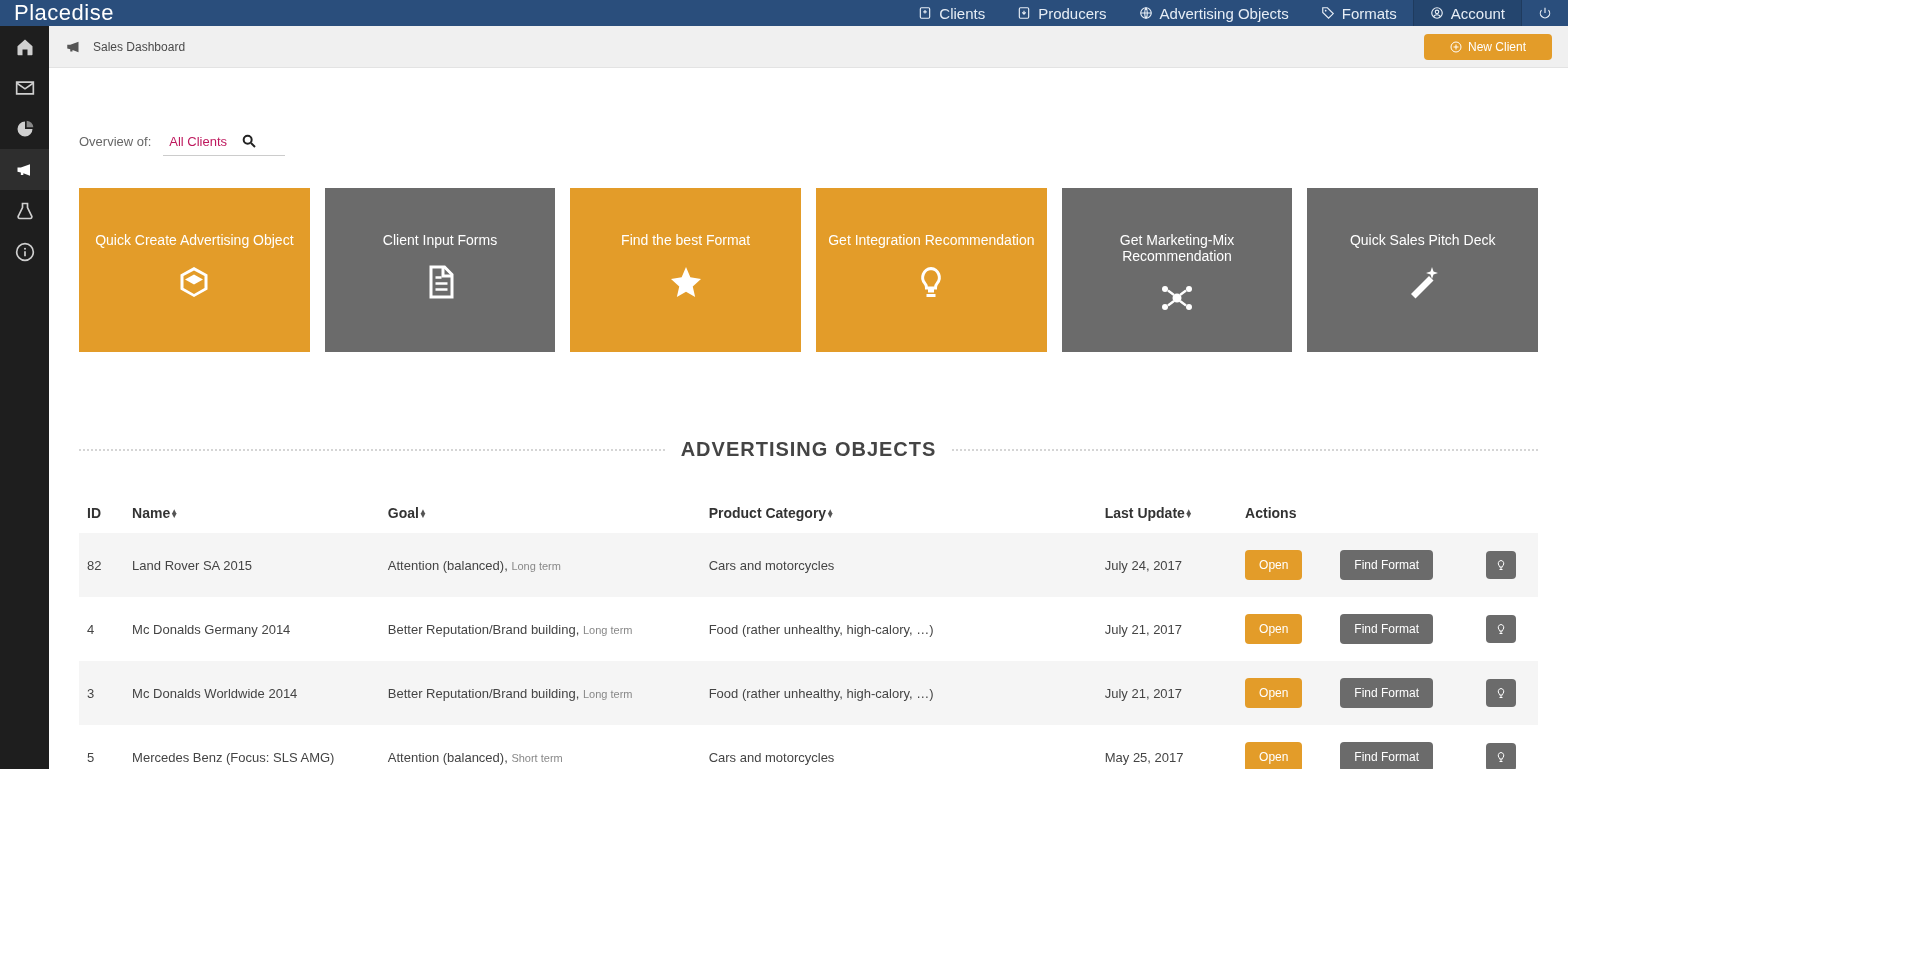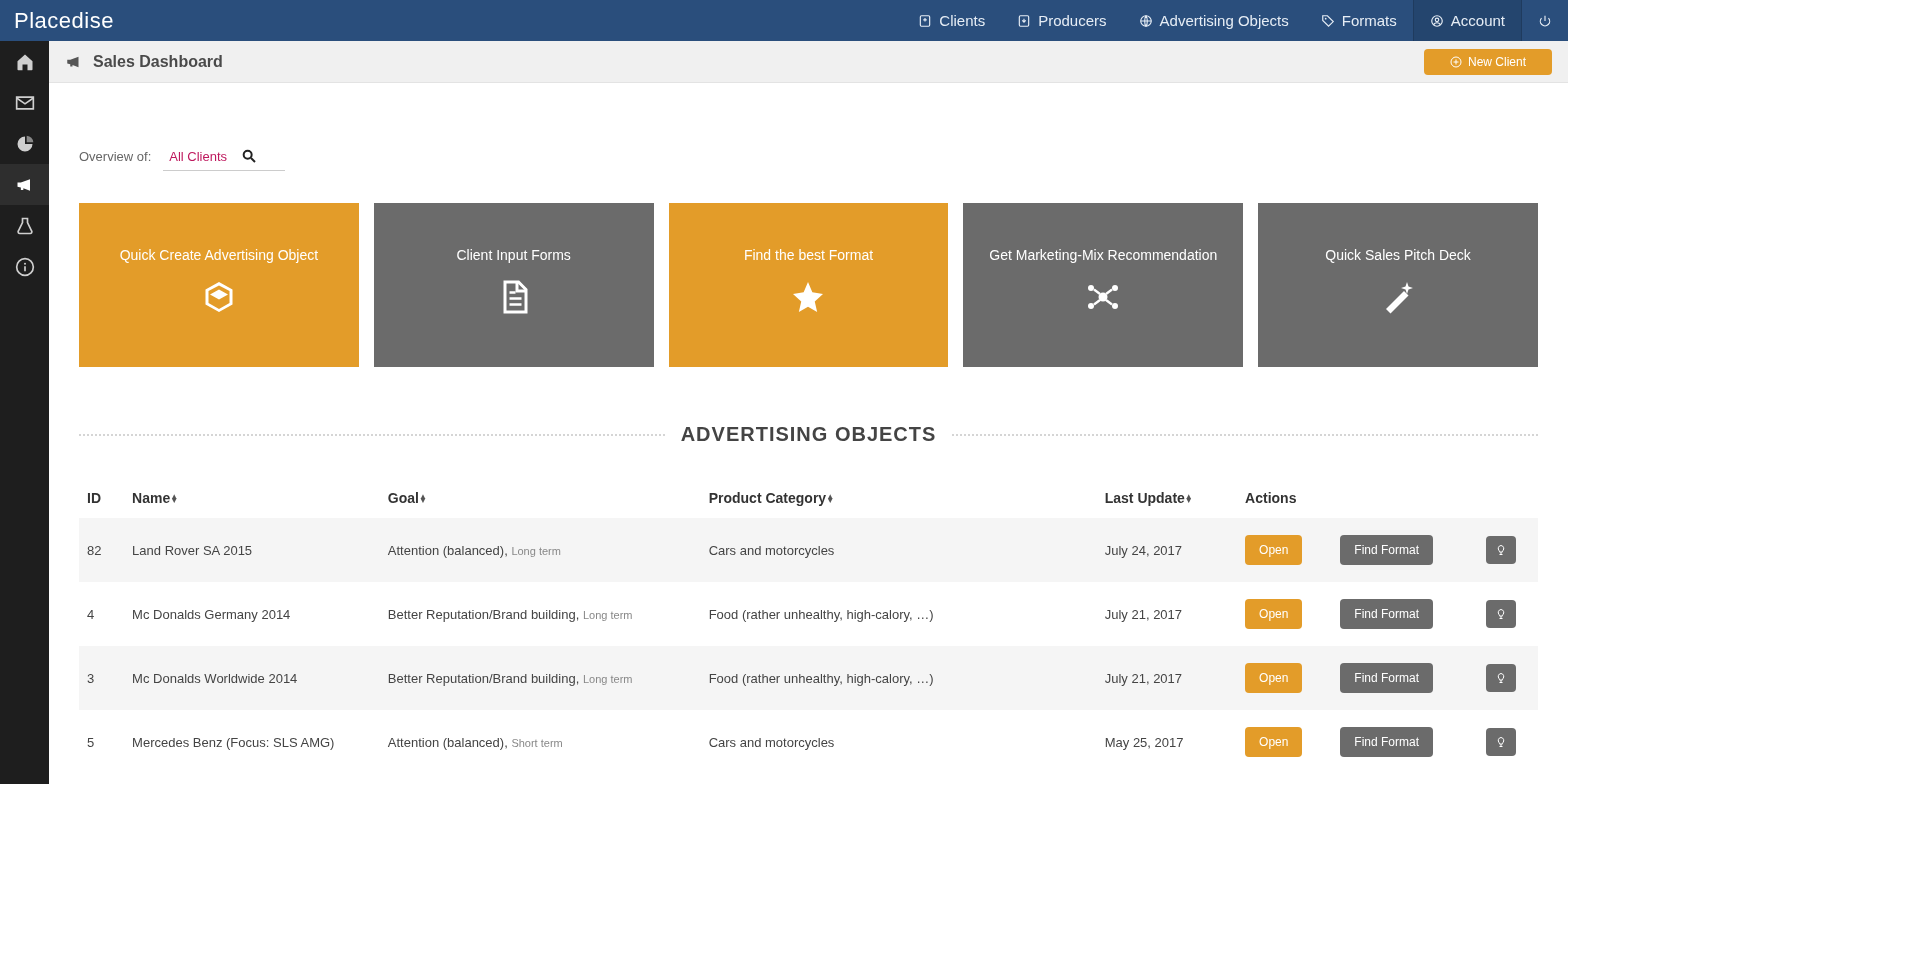--- a/index.html
+++ b/index.html
@@ -9,21 +9,21 @@
     color: #333;
     background: #fff;
     width: 1568px;
     height: 784px;
     overflow: hidden;
   }
   svg { display: block; }
 
   
   .topbar {
-    height: 41px;
+    height: 26px;
     background: #2a4e7c;
     color: #fff;
     display: flex;
     align-items: stretch;
   }
   .brand {
     font-size: 22px;
     font-weight: 300;
     padding: 0 14px;
     display: flex;
@@ -65,21 +65,21 @@
   .main { flex: 1; overflow: hidden; display: flex; flex-direction: column; }
   .page-head {
     height: 42px;
     background: #f0f0f0;
     border-bottom: 1px solid #e3e3e3;
     display: flex;
     align-items: center;
     padding: 0 16px;
   }
   .page-head .title-wrap { display: flex; align-items: center; gap: 10px; color: #4a4a4a; }
-  .page-head h1 { font-size: 16px; font-weight: 700; }
+  .page-head h1 { font-size: 12px; font-weight: 400; }
   .new-client {
     margin-left: auto;
     background: #e39c29;
     color: #fff;
     border: none;
     border-radius: 4px;
     padding: 6px 26px;
     font-size: 12px;
     display: flex;
     align-items: center;
@@ -94,21 +94,21 @@
     border: none;
     border-bottom: 1px solid #ccc;
     padding: 6px 28px 6px 6px;
     font-size: 13px;
     color: #be185d;
     display: flex;
     align-items: center;
     gap: 14px;
   }
 
-  .cards { display: flex; gap: 15px; margin-bottom: 56px; }
+  .cards { display: flex; gap: 15px; margin-bottom: 86px; }
   .card {
     flex: 1;
     height: 164px;
     display: flex;
     flex-direction: column;
     align-items: center;
     justify-content: flex-start;
     padding-top: 44px;
     gap: 16px;
     color: #fff;
@@ -338,20 +338,28 @@
                 <path d="M14 2v6h6"></path>
                 <path d="M9 13h8M9 17h8M9 9h4" stroke-width="1.6"></path>
               </svg>
           </span>
         </div>
         <div class="card orange">
           <div class="card-label">Find the best Format</div>
           <span>
             <svg width="36" height="36" viewBox="0 0 24 24" fill="#fff">
                 <path d="M12 2l2.9 6.9L22 10l-5.5 5 1.6 7L12 18.5 5.9 22l1.6-7L2 10l7.1-1.1L12 2z"></path>
+              </svg>
+          </span>
+        </div>
+        <div class="card orange">
+          <div class="card-label">Get Integration Recommendation</div>
+          <span>
+            <svg width="36" height="36" viewBox="0 0 24 24" fill="none" stroke="#fff" stroke-width="2">
+                <path d="M9 21h6M10 18h4M12 3a6 6 0 0 0-4 10c1 1 1 2 1 3h6c0-1 0-2 1-3a6 6 0 0 0-4-10z"></path>
               </svg>
           </span>
         </div>
         <div class="card gray">
           <div class="card-label">Get Marketing-Mix Recommendation</div>
           <span>
             <svg width="36" height="36" viewBox="0 0 24 24" fill="#fff">
                 <circle cx="12" cy="12" r="3"></circle>
                 <circle cx="4" cy="6" r="2"></circle>
                 <circle cx="20" cy="6" r="2"></circle>

